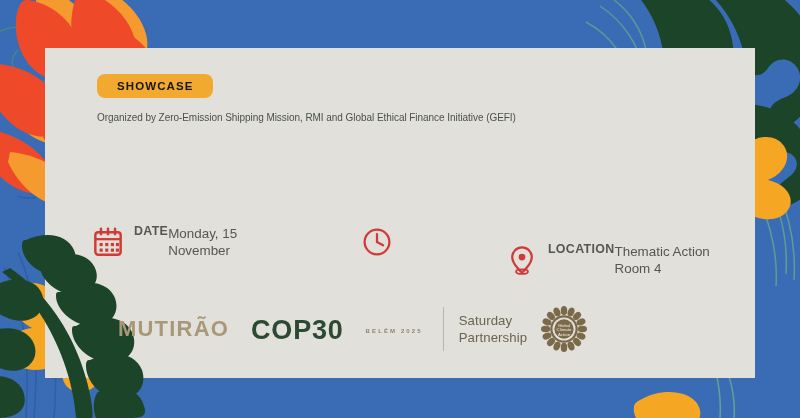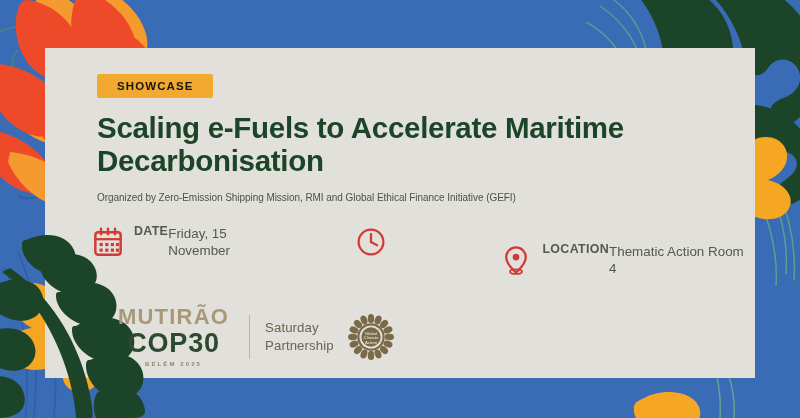--- a/index.html
+++ b/index.html
@@ -16,21 +16,21 @@
   
   .card{
     position:absolute;left:45px;top:48px;width:710px;height:330px;
     background:#E2E0DB;z-index:2;
   }
   .card-inner{position:absolute;left:52px;top:26px;right:24px;}
 
   .badge{
     display:inline-block;background:#F2A930;color:#17160F;
     font-size:11.5px;font-weight:bold;letter-spacing:1.1px;
-    padding:6px 19px 6px 20px;border-radius:2px;
+    padding:6px 19px 6px 20px;border-radius:8px;
   }
 
   .title{
     margin:13px 0 0 0;color:#1B4428;
     font-size:29.5px;font-weight:bold;line-height:1.13;
     letter-spacing:-0.3px;max-width:600px;
   }
   .subtitle{
     margin:13px 0 0 0;color:#4A5248;
     font-size:10px;line-height:1.35;letter-spacing:-0.05px;
@@ -45,21 +45,21 @@
   .meta-ico{width:30px;height:30px;flex:0 0 30px;margin-right:11px;}
   .meta-txt{display:flex;flex-direction:row;justify-content:center;}
   .meta-label{
     font-size:12.4px;font-weight:bold;color:#55584E;
     letter-spacing:0.35px;line-height:1.25;
   }
   .meta-value{font-size:13.4px;color:#55584E;line-height:1.3;margin-top:1px;}
 
   
   .logos{position:absolute;left:118px;top:306px;display:flex;align-items:center;z-index:4;}
-  .cop-logo{display:flex;flex-direction:column;align-items:center;line-height:1;}
+  .cop-logo{display:flex;flex-direction:row;align-items:center;line-height:1;gap:22px;}
   .cop-mutirao{
     font-size:22px;font-weight:bold;color:#A89878;
     letter-spacing:1.2px;
   }
   .cop-30{
     font-size:27px;font-weight:bold;color:#2C4A32;
     letter-spacing:0.8px;margin-top:2px;
   }
   .cop-belem{
     font-size:6px;font-weight:bold;color:#8E846C;
@@ -165,21 +165,20 @@
       </g>
 
       <path d="M640 400 C 660 388, 686 390, 696 402 C 706 414, 698 430, 678 434
                C 656 438, 636 426, 634 412 C 633 404, 636 402, 640 400 Z" fill="#F5A623"></path>
     </g>
   </svg>
 
   <div class="card">
     <div class="card-inner">
       <div class="badge">SHOWCASE</div>
-      <h1 class="title">Scaling e-Fuels to Accelerate Maritime Decarbonisation</h1>
       <p class="subtitle">Organized by Zero-Emission Shipping Mission, RMI and Global Ethical Finance Initiative (GEFI)</p>
     </div>
   </div>
 
   <div class="meta-row">
 
     <div class="meta-item date">
       <svg class="meta-ico" viewBox="0 0 32 32">
         <rect x="2.5" y="5.5" width="27" height="24" rx="3" fill="none" stroke="#D13A35" stroke-width="2.6"></rect>
         <line x1="3" y1="13" x2="29" y2="13" stroke="#D13A35" stroke-width="2.4"></line>
@@ -192,21 +191,21 @@
           <rect x="19" y="17" width="3.4" height="3.4"></rect>
             <rect x="24.4" y="17" width="3.4" height="3.4"></rect>
           <rect x="7" y="23" width="3.4" height="3.4"></rect>
             <rect x="13" y="23" width="3.4" height="3.4"></rect>
           <rect x="19" y="23" width="3.4" height="3.4"></rect>
             <rect x="24.4" y="23" width="3.4" height="3.4"></rect>
         </g>
       </svg>
       <div class="meta-txt">
         <span class="meta-label">DATE</span>
-        <span class="meta-value">Friday, 15 November</span>
+        <span class="meta-value">Monday, 15 November</span>
       </div>
     </div>
 
     <div class="meta-item time">
       <svg class="meta-ico" viewBox="0 0 32 32">
         <circle cx="16" cy="16" r="13.2" fill="none" stroke="#D13A35" stroke-width="2.4"></circle>
         <line x1="16" y1="16" x2="16" y2="7.5" stroke="#D13A35" stroke-width="2.4" stroke-linecap="round"></line>
         <line x1="16" y1="16" x2="22.5" y2="19.5" stroke="#D13A35" stroke-width="2.4" stroke-linecap="round"></line>
       </svg>
     </div>

